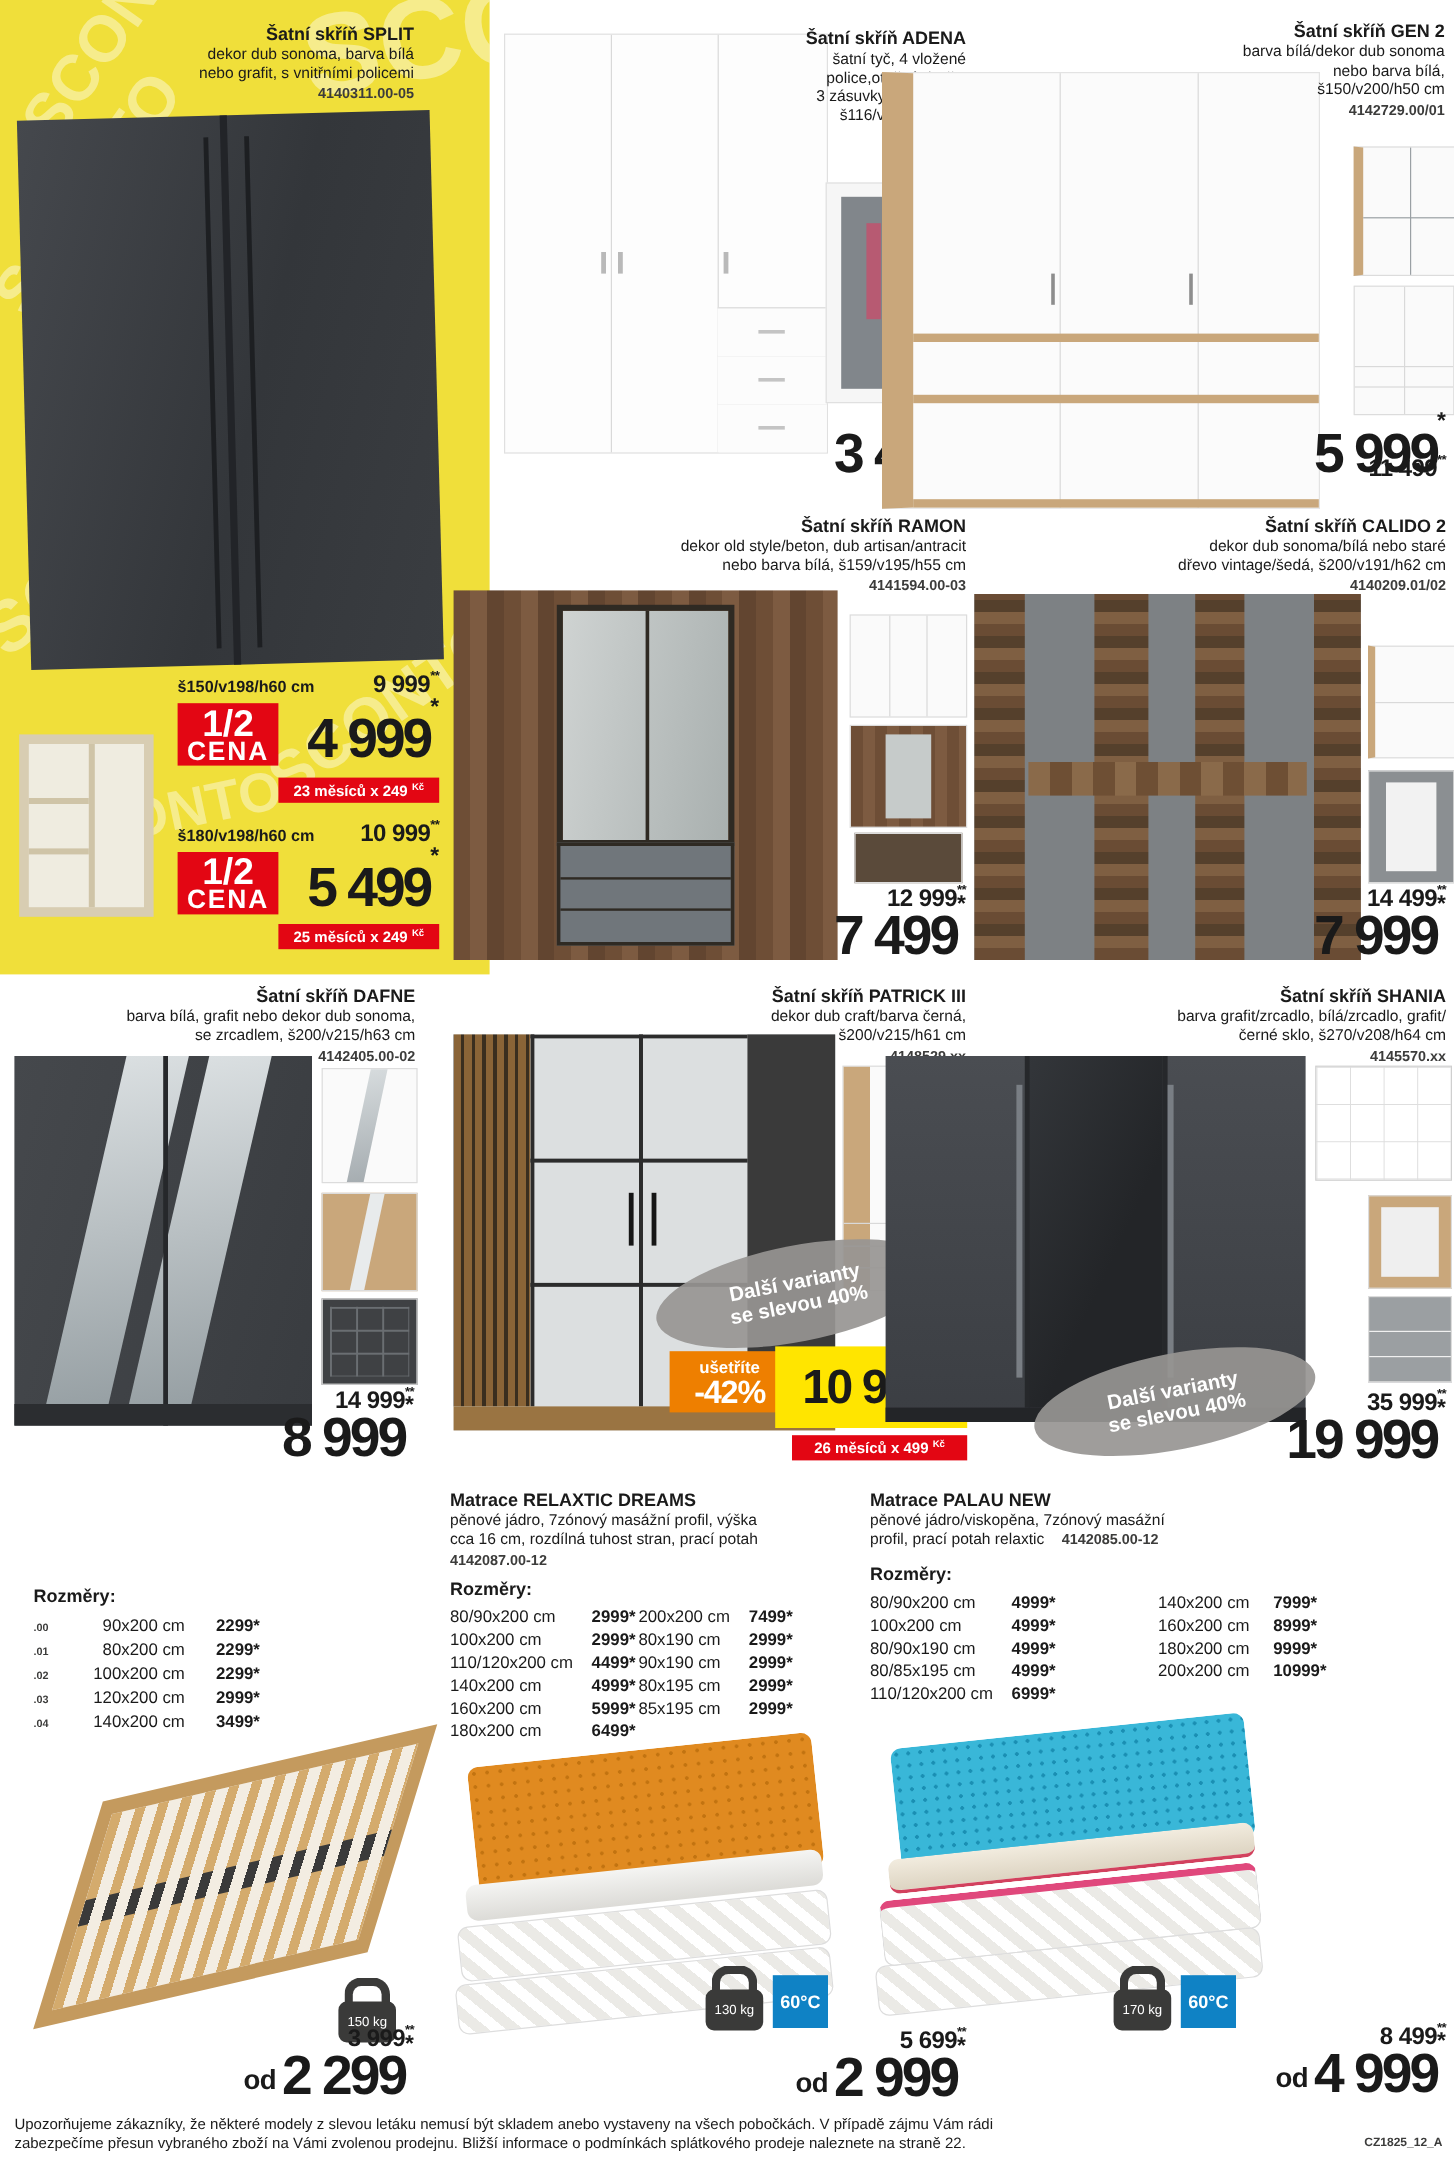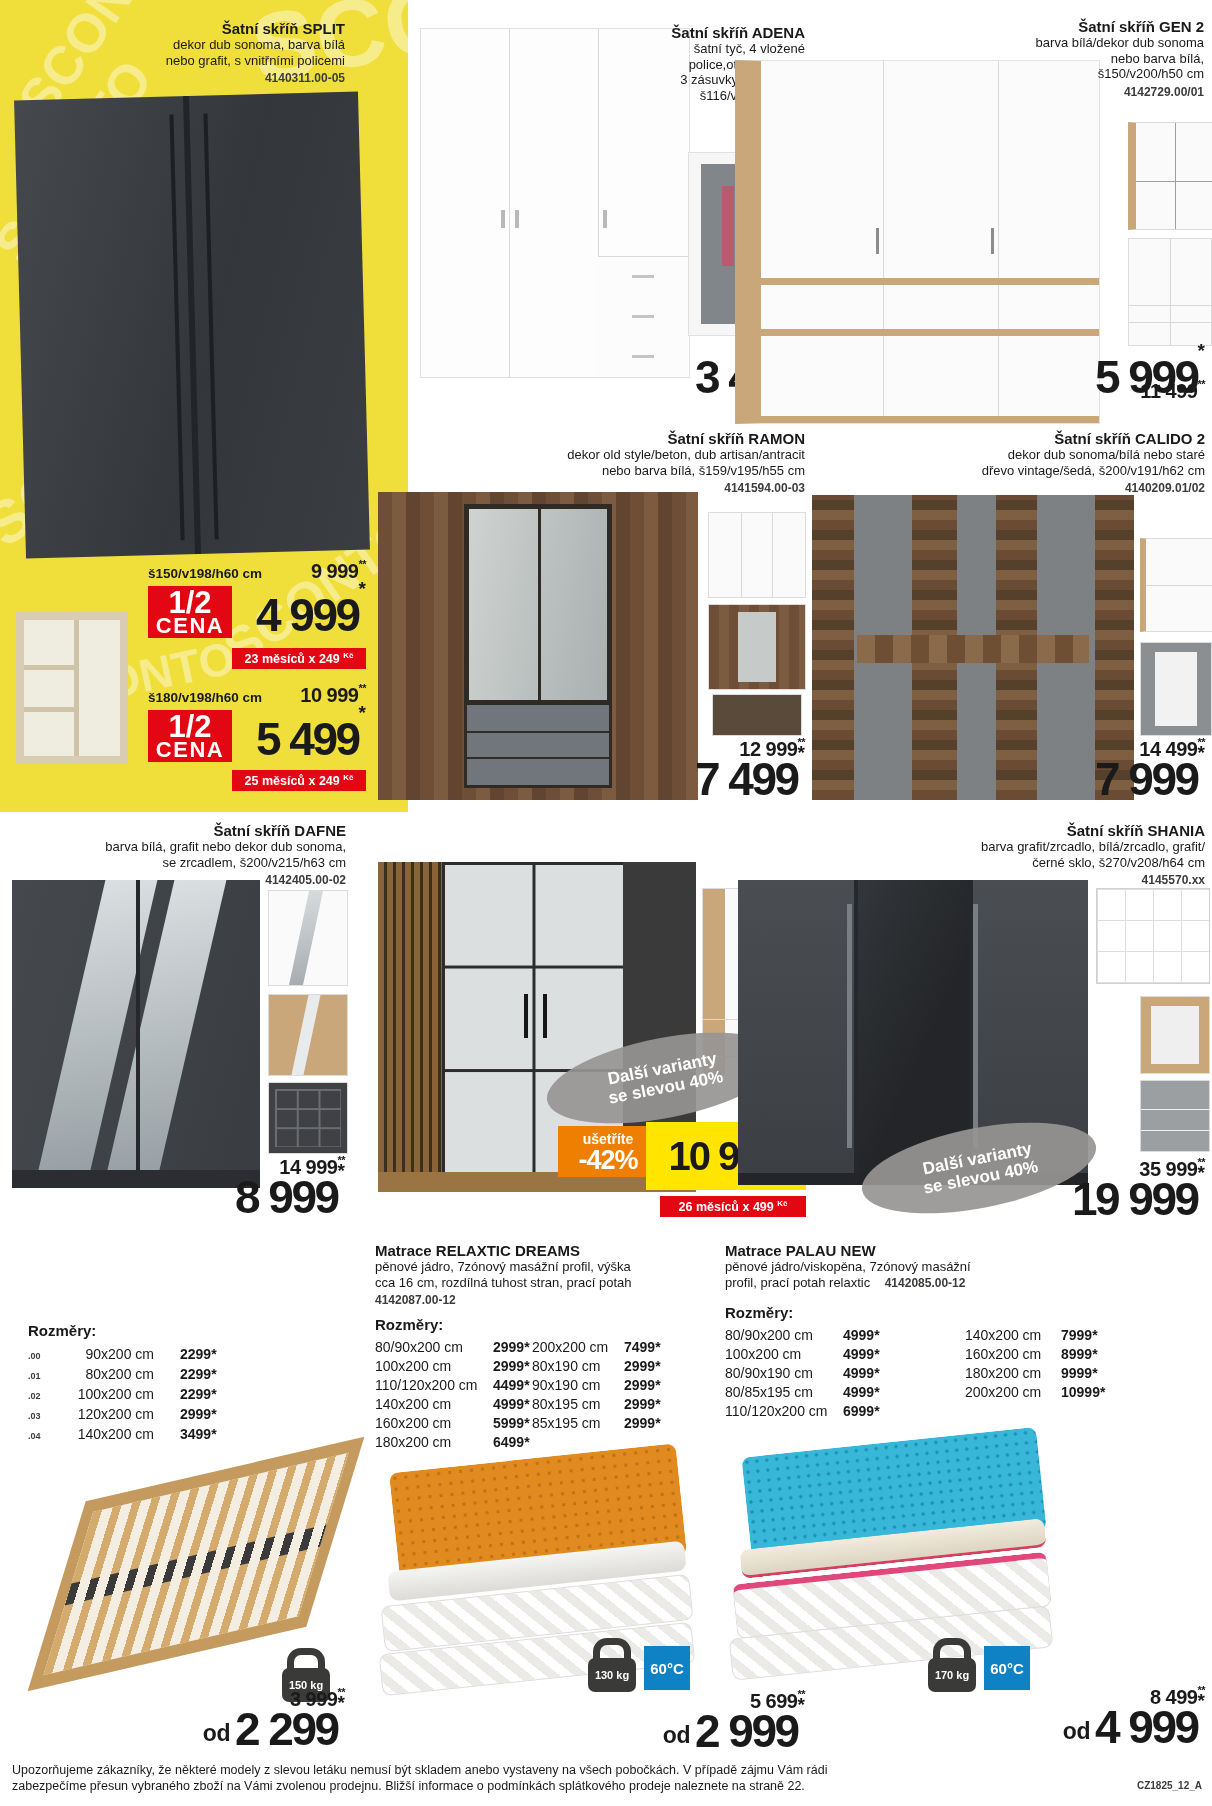--- a/index.html
+++ b/index.html
@@ -37,21 +37,21 @@
   .trow{position:absolute;display:flex;align-items:baseline;font-size:14px;line-height:19px;}
   .tv{width:22px;font-size:9px;font-weight:bold;color:#3c3c3b;}
   .ts{width:104px;text-align:right;}
   .tp{margin-left:26px;font-weight:bold;}
   .ts2{width:104px;}
   .tp2{font-weight:bold;}
 
   
   .kettle{position:absolute;width:48px;text-align:center;}
   .kettle .kh{width:24px;height:15px;border:7px solid #3a3a39;border-bottom:none;border-radius:14px 14px 0 0;margin:0 auto;}
-  .kettle .kb{width:48px;height:34px;background:#3a3a39;border-radius:7px;color:#fff;font-size:11px;font-weight:bold;
+  .kettle .kb{width:48px;height:34px;background:#3a3a39;border-radius:7px;color:#fff;font-size:11px;font-weight:normal;
               display:flex;align-items:center;justify-content:center;margin-top:-2px;}
   .temp{position:absolute;width:46px;height:44px;background:#0f82c5;color:#fff;font-size:15px;font-weight:bold;
         display:flex;align-items:center;justify-content:center;}
 
   
   .yellow{position:absolute;left:0;top:0;width:408px;height:812px;background:#f0df3a;overflow:hidden;}
   .wm{position:absolute;color:rgba(255,255,255,0.42);font-weight:bold;white-space:nowrap;}
 
   
   .fx{position:absolute;}
@@ -305,20 +305,26 @@
   </div>
   <div class="thumb" style="left:268px;top:994px;width:78px;height:80px;background:#c9a77b;">
     <div style="position:absolute;left:40%;top:0;bottom:0;width:16%;background:#e8ebec;transform:skewX(-12deg);"></div>
   </div>
   <div class="thumb" style="left:268px;top:1082px;width:78px;height:70px;background:#3f4144;">
     <div style="position:absolute;inset:6px;background-image:linear-gradient(#6a6e72 2px,transparent 2px),linear-gradient(90deg,#6a6e72 2px,transparent 2px);background-size:33% 33%;"></div>
   </div>
   <div class="oldp" style="left:180px;top:1156px;width:165px;"><span>14 999</span><sup>**</sup></div>
   <div class="bigp" style="left:140px;top:1174px;width:205px;"><span>8 999</span><sup>*</sup></div>
 
+  <div class="hdr" style="left:520px;top:822px;width:285px;">
+    <span class="nm">Šatní skříň PATRICK III</span>
+    <span class="ds">dekor dub craft/barva černá,</span>
+    <span class="ds">š200/v215/h61 cm</span>
+    <span class="cd">4148529.xx</span>
+  </div>
   <div class="fx patrick-main" style="left:378px;top:862px;width:318px;height:330px;">
     <div class="slat"></div>
     <div class="grid"></div>
     <div class="gh" style="left:46%;top:40%;"></div>
     <div class="gh" style="left:52%;top:40%;"></div>
     <div class="rp"></div>
     <div class="pb"></div>
   </div>
   <div class="thumb" style="left:702px;top:888px;width:102px;height:186px;">
     <div style="position:absolute;left:0;top:0;bottom:0;width:22%;background:#c9a77b;"></div>

